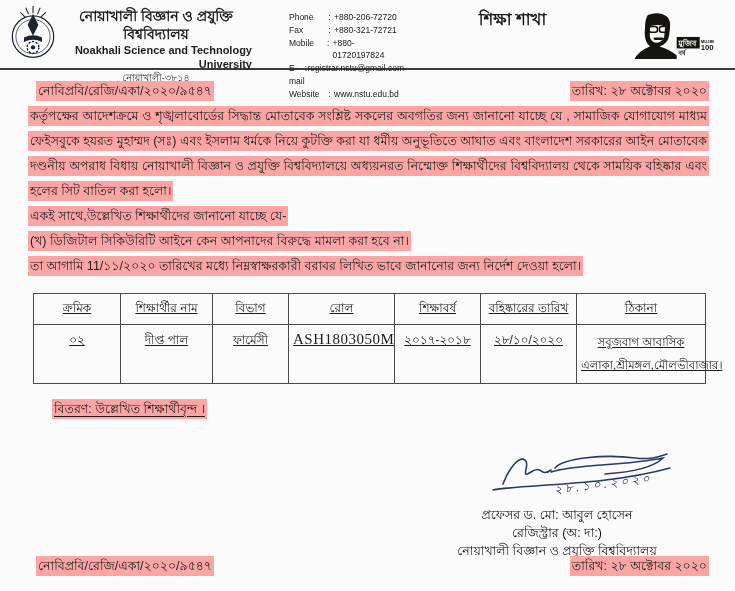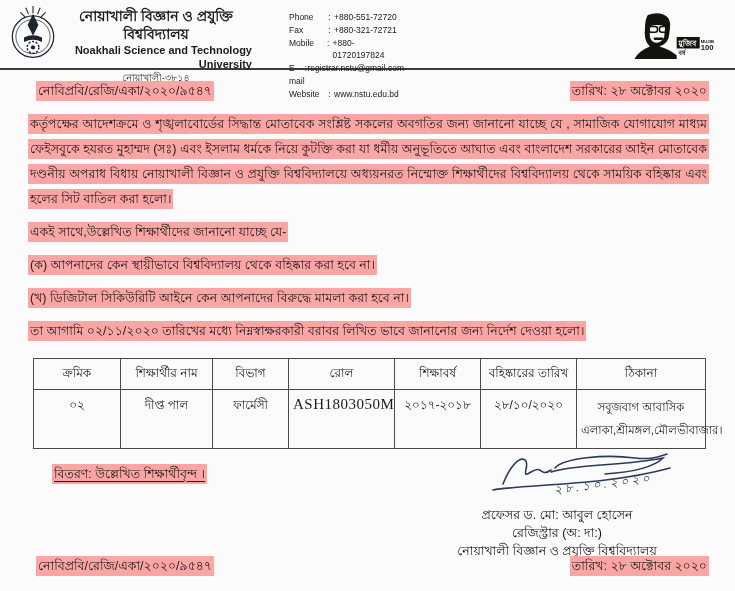--- a/index.html
+++ b/index.html
@@ -29,24 +29,24 @@
   .ref-row{display:flex;justify-content:space-between;padding:12px 26px 0 36px;font-size:12.5px;}
   
   .title-wrap{text-align:center;margin:4px 0 8px 0;}
   .title-main{display:inline-block;font-size:17px;font-weight:bold;
     border-bottom:2.2px solid #1c1c1c;padding:0 3px 2px 3px;}
   .title-sub{font-size:11.5px;margin-left:12px;}
   
   .hl{background:#fca5a5;padding:3px 2px;box-decoration-break:clone;-webkit-box-decoration-break:clone;}
   .body-block{padding:2px 26px 0 28px;font-size:12.5px;line-height:25px;}
   .para{text-align:justify;}
-  .body-line{margin-top:8px;}
+  .body-line{margin-top:0;}
   
   table.expel{border-collapse:collapse;margin:14px auto 0 33px;width:672px;font-size:12px;table-layout:fixed;}
-  table.expel th,table.expel td{border:1px solid #4a4a4a;text-align:center;vertical-align:top;padding:6px 4px;font-weight:normal;}
+  table.expel th,table.expel td{border:1px solid #4a4a4a;text-align:center;vertical-align:top;padding:6px 4px;font-weight:normal;text-decoration:underline;}
   table.expel th{padding:5px 2px;}
   .roll-cell{font-family:"Liberation Serif",serif;font-size:15px;letter-spacing:0.5px;}
   .addr-cell{line-height:2.0;font-size:11.5px;}
   
   .distribution{margin:16px 0 0 52px;font-size:12.5px;}
   .distribution span{text-decoration:underline;text-underline-offset:3px;}
   
   .signature{position:absolute;top:450px;right:42px;width:272px;text-align:center;font-size:12.5px;line-height:1.45;color:#141414;}
   .sig-art{height:52px;position:relative;}
   .sig-svg{position:absolute;right:18px;top:0;}
@@ -86,21 +86,21 @@
       <div class="uni-bn">নোয়াখালী বিজ্ঞান ও প্রযুক্তি বিশ্ববিদ্যালয়</div>
       <div class="uni-en">Noakhali Science and Technology University</div>
       <div class="addr-bn">নোয়াখালী-৩৮১৪</div>
       <div class="addr-en">Noakhali-3814</div>
     </div>
 
     <div class="contact">
       <div class="contact-row">
         <span class="c-label">Phone</span>
           <span class="c-colon">:</span>
-          <span>+880-551-72720</span>
+          <span>+880-206-72720</span>
       </div>
       <div class="contact-row">
         <span class="c-label">Fax</span>
           <span class="c-colon">:</span>
           <span>+880-321-72721</span>
       </div>
       <div class="contact-row">
         <span class="c-label">Mobile</span>
           <span class="c-colon">:</span>
           <span>+880-01720197824</span>
@@ -111,20 +111,21 @@
           <span>registrar.nstu@gmail.com</span>
       </div>
       <div class="contact-row">
         <span class="c-label">Website</span>
           <span class="c-colon">:</span>
           <span>www.nstu.edu.bd</span>
       </div>
     </div>
 
     <div class="office-block">
+      <div class="section-bn">শিক্ষা শাখা</div>
     </div>
 
     <svg class="mujib-logo" viewBox="0 0 100 52">
       <path d="M28 4 Q40 0 48 6 Q52 10 51 18 L50 26 Q49 32 44 35 L40 37 Q50 40 58 46 L58 50 L14 50 Q18 42 30 37 L27 33 Q24 28 25 18 Q25 8 28 4 Z" fill="#14130f"></path>
       <path d="M30 16 Q37 13 46 16 L45 27 Q42 33 37 33 Q32 33 30 27 Z" fill="#f7f6f2"></path>
       <rect x="29" y="16" width="9" height="6" rx="2.5" fill="none" stroke="#14130f" stroke-width="1.6"></rect>
       <rect x="40" y="16" width="9" height="6" rx="2.5" fill="none" stroke="#14130f" stroke-width="1.6"></rect>
       <rect x="34" y="27.5" width="10" height="2.6" rx="1.2" fill="#14130f"></rect>
       <rect x="58" y="27" width="24" height="12" fill="#14130f"></rect>
       <text x="60" y="36" font-size="8" fill="#f7f6f2" font-weight="bold">মুজিব</text>
@@ -138,23 +139,22 @@
 
   <div class="ref-row">
     <span><span class="hl">নোবিপ্রবি/রেজি/একা/২০২০/৯৫৪৭</span></span>
     <span><span class="hl">তারিখ: ২৮ অক্টোবর ২০২০</span></span>
   </div>
 
 
   <div class="body-block">
     <div class="para body-line"><span class="hl">কর্তৃপক্ষের আদেশক্রমে ও শৃঙ্খলাবোর্ডের সিদ্ধান্ত মোতাবেক সংশ্লিষ্ট সকলের অবগতির জন্য জানানো যাচ্ছে যে , সামাজিক যোগাযোগ মাধ্যম ফেইসবুকে হযরত মুহাম্মদ (সঃ) এবং ইসলাম ধর্মকে নিয়ে কুটক্তি করা যা ধর্মীয় অনুভূতিতে আঘাত এবং বাংলাদেশ সরকারের আইন মোতাবেক দণ্ডনীয় অপরাধ বিধায় নোয়াখালী বিজ্ঞান ও প্রযুক্তি বিশ্ববিদ্যালয়ে অধ্যয়নরত নিম্মোক্ত শিক্ষার্থীদের বিশ্ববিদ্যালয় থেকে সাময়িক বহিষ্কার এবং হলের সিট বাতিল করা হলো।</span></div>
     <div class="body-line"><span class="hl">একই সাথে,উল্লেখিত শিক্ষার্থীদের জানানো যাচ্ছে যে-</span></div>
-    <div class="body-line"><span class="hl">(ক) আপনাদের কেন স্থায়ীভাবে বিশ্ববিদ্যালয় থেকে বহিষ্কার করা হবে না।</span></div>
     <div class="body-line"><span class="hl">(খ)  ডিজিটাল সিকিউরিটি আইনে কেন আপনাদের বিরুদ্ধে মামলা করা হবে না।</span></div>
-    <div class="body-line"><span class="hl">তা আগামি ০২/১১/২০২০ তারিখের মধ্যে নিম্নস্বাক্ষরকারী বরাবর লিখিত ভাবে জানানোর জন্য নির্দেশ দেওয়া হলো।</span></div>
+    <div class="body-line"><span class="hl">তা আগামি 11/১১/২০২০ তারিখের মধ্যে নিম্নস্বাক্ষরকারী বরাবর লিখিত ভাবে জানানোর জন্য নির্দেশ দেওয়া হলো।</span></div>
   </div>
 
   <table class="expel">
     <colgroup>
       <col style="width:87px">
         <col style="width:92px">
         <col style="width:76px">
       <col style="width:106px">
         <col style="width:86px">
         <col style="width:96px">

